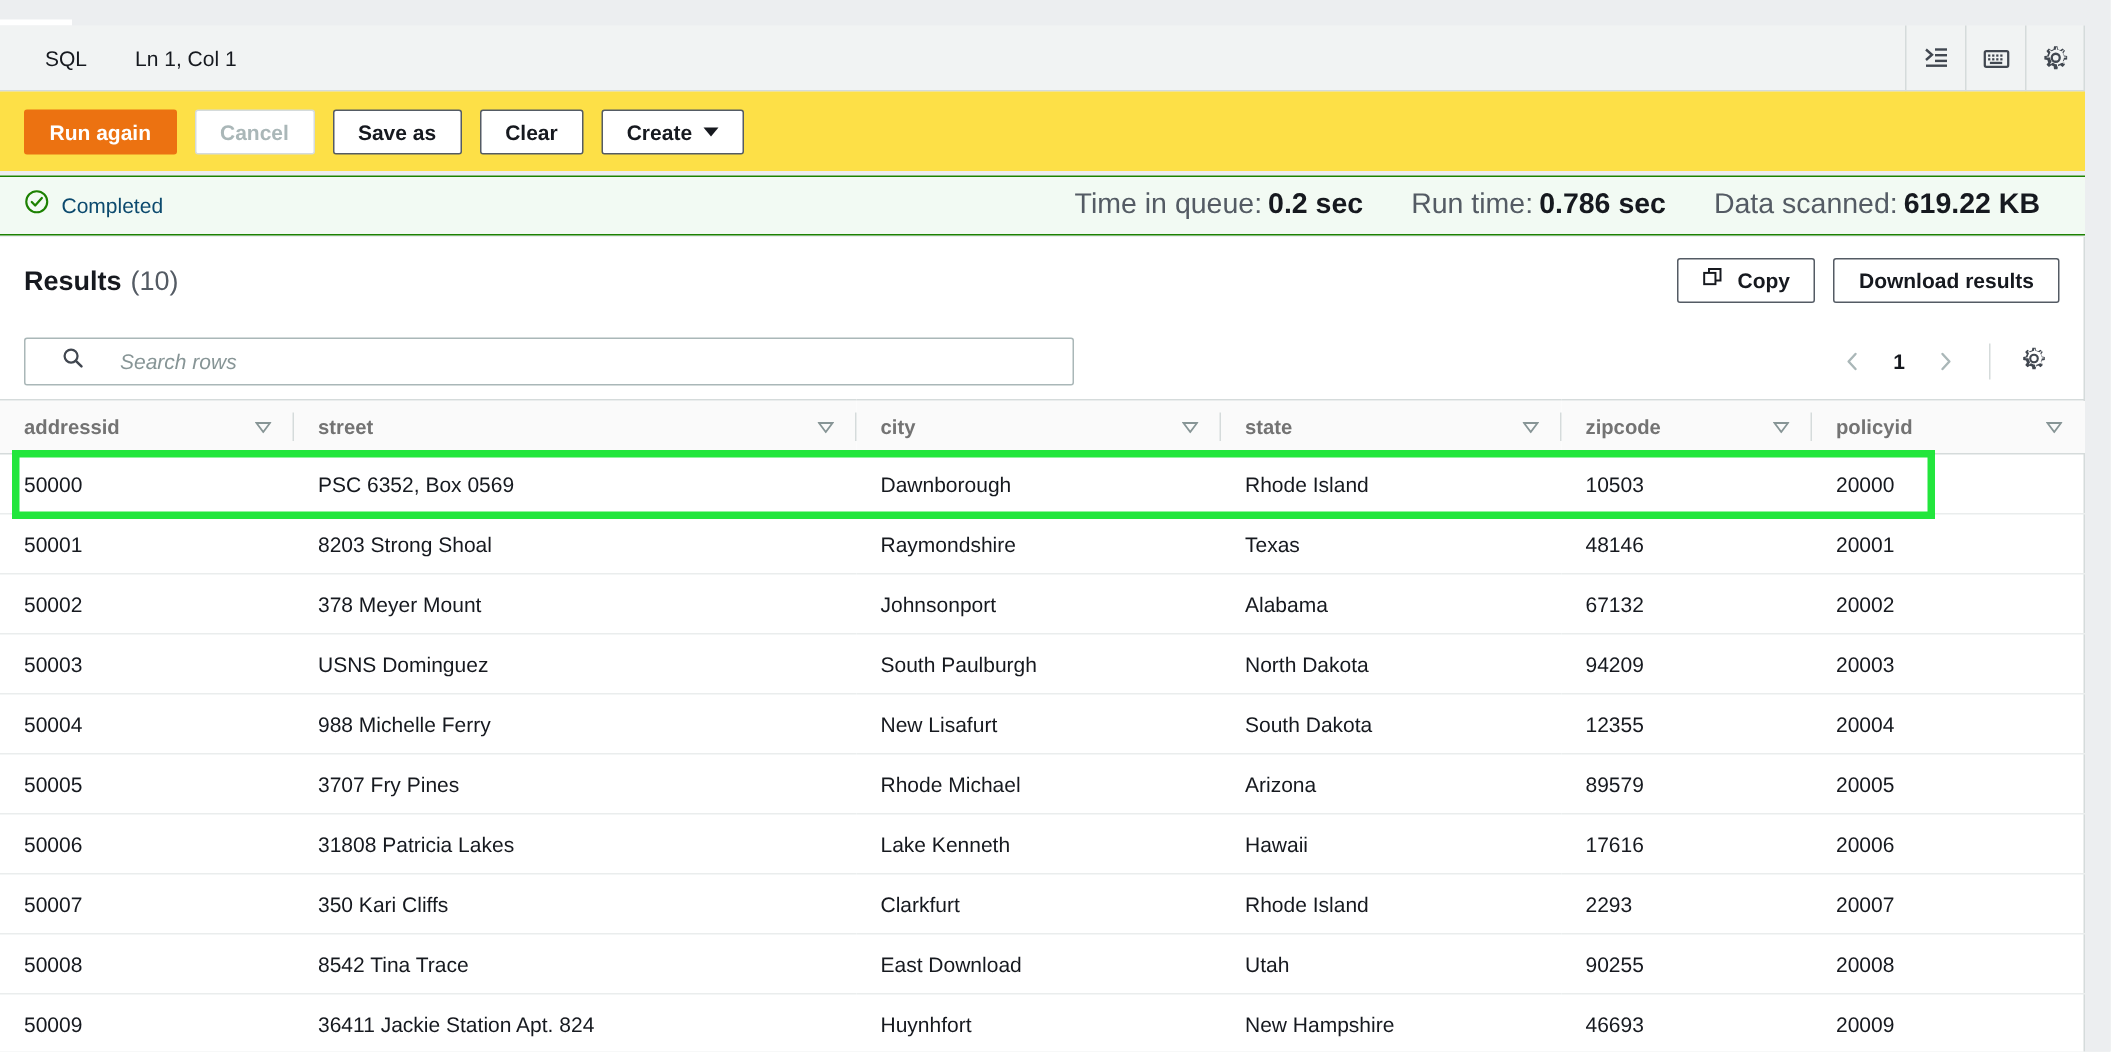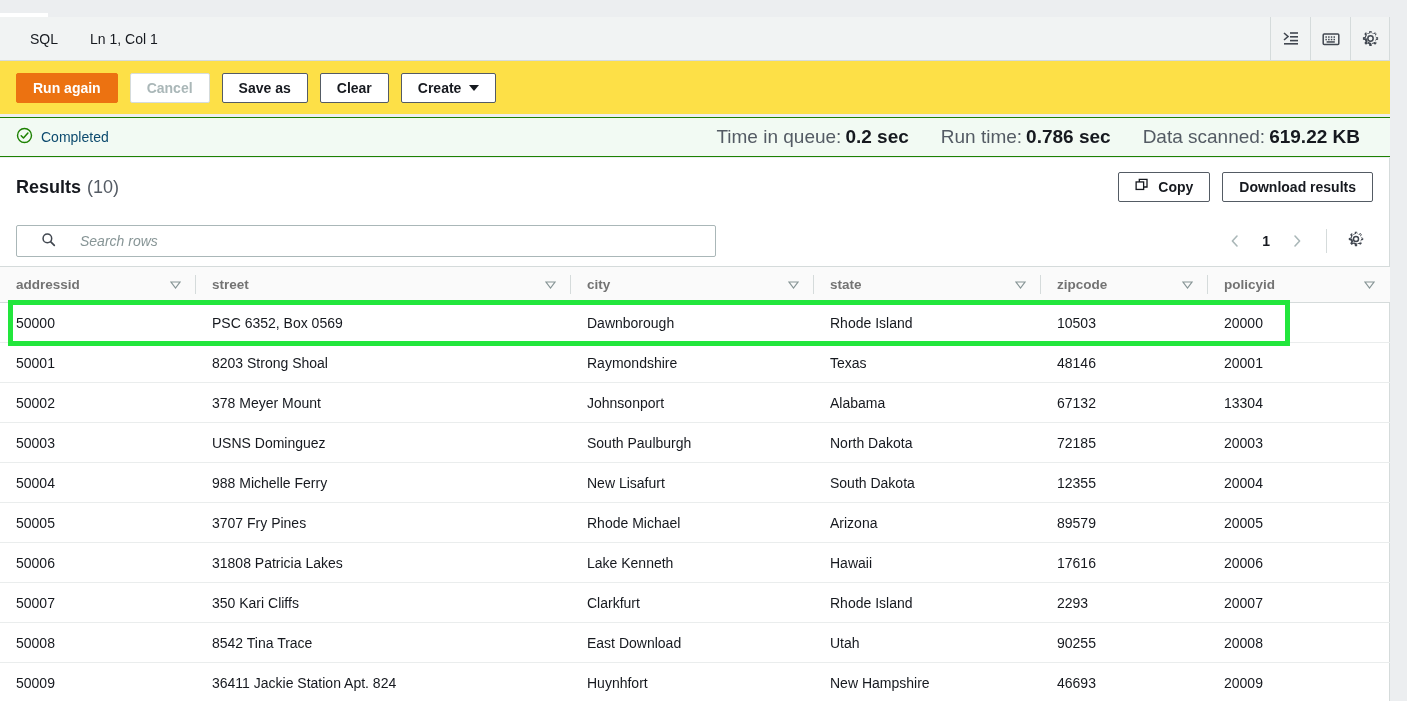--- a/index.html
+++ b/index.html
@@ -402,28 +402,28 @@
             <td class="c-state">Texas</td>
             <td class="c-zipcode">48146</td>
             <td class="c-policyid">20001</td>
           </tr>
           <tr>
             <td class="c-addressid">50002</td>
             <td class="c-street">378 Meyer Mount</td>
             <td class="c-city">Johnsonport</td>
             <td class="c-state">Alabama</td>
             <td class="c-zipcode">67132</td>
-            <td class="c-policyid">13304</td>
+            <td class="c-policyid">20002</td>
           </tr>
           <tr>
             <td class="c-addressid">50003</td>
             <td class="c-street">USNS Dominguez</td>
             <td class="c-city">South Paulburgh</td>
             <td class="c-state">North Dakota</td>
-            <td class="c-zipcode">72185</td>
+            <td class="c-zipcode">94209</td>
             <td class="c-policyid">20003</td>
           </tr>
           <tr>
             <td class="c-addressid">50004</td>
             <td class="c-street">988 Michelle Ferry</td>
             <td class="c-city">New Lisafurt</td>
             <td class="c-state">South Dakota</td>
             <td class="c-zipcode">12355</td>
             <td class="c-policyid">20004</td>
           </tr>

